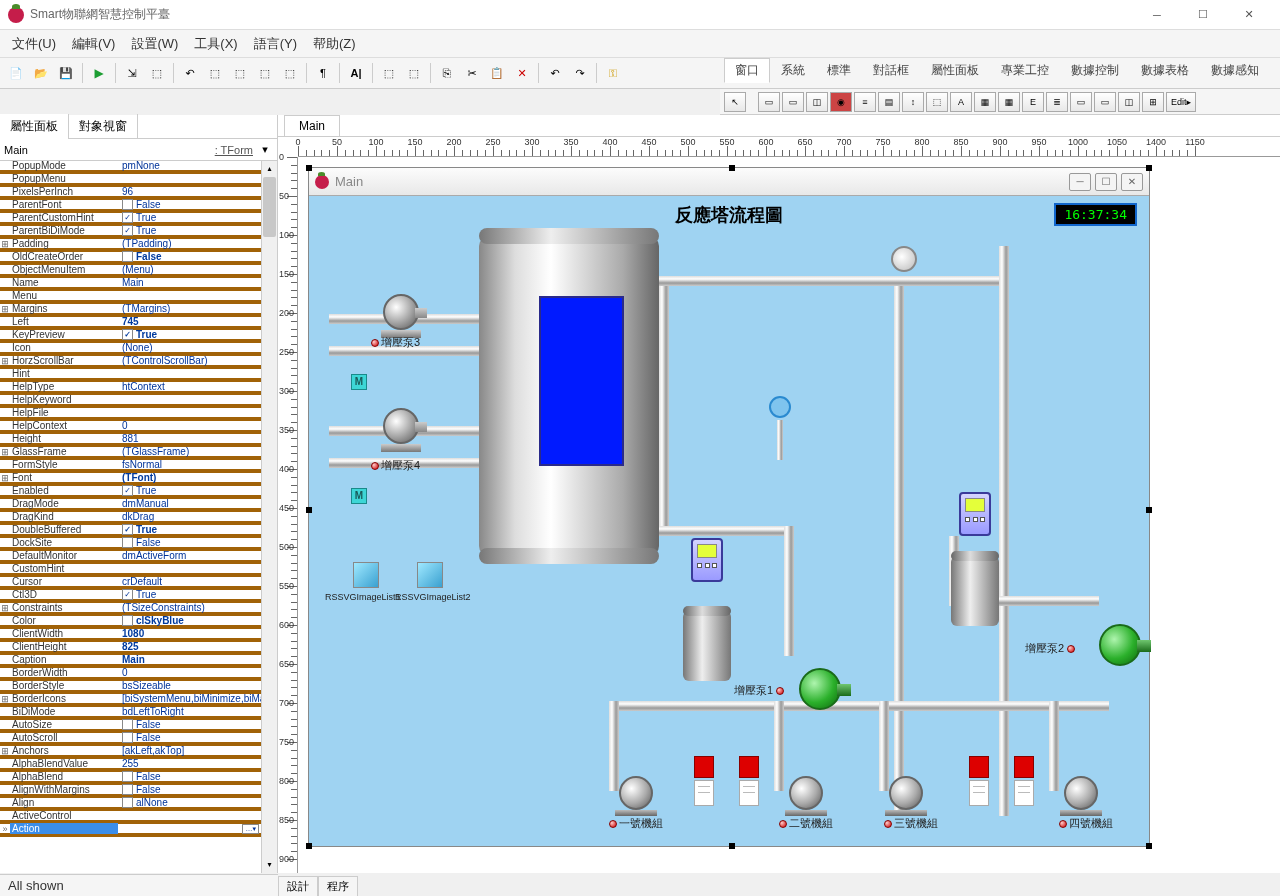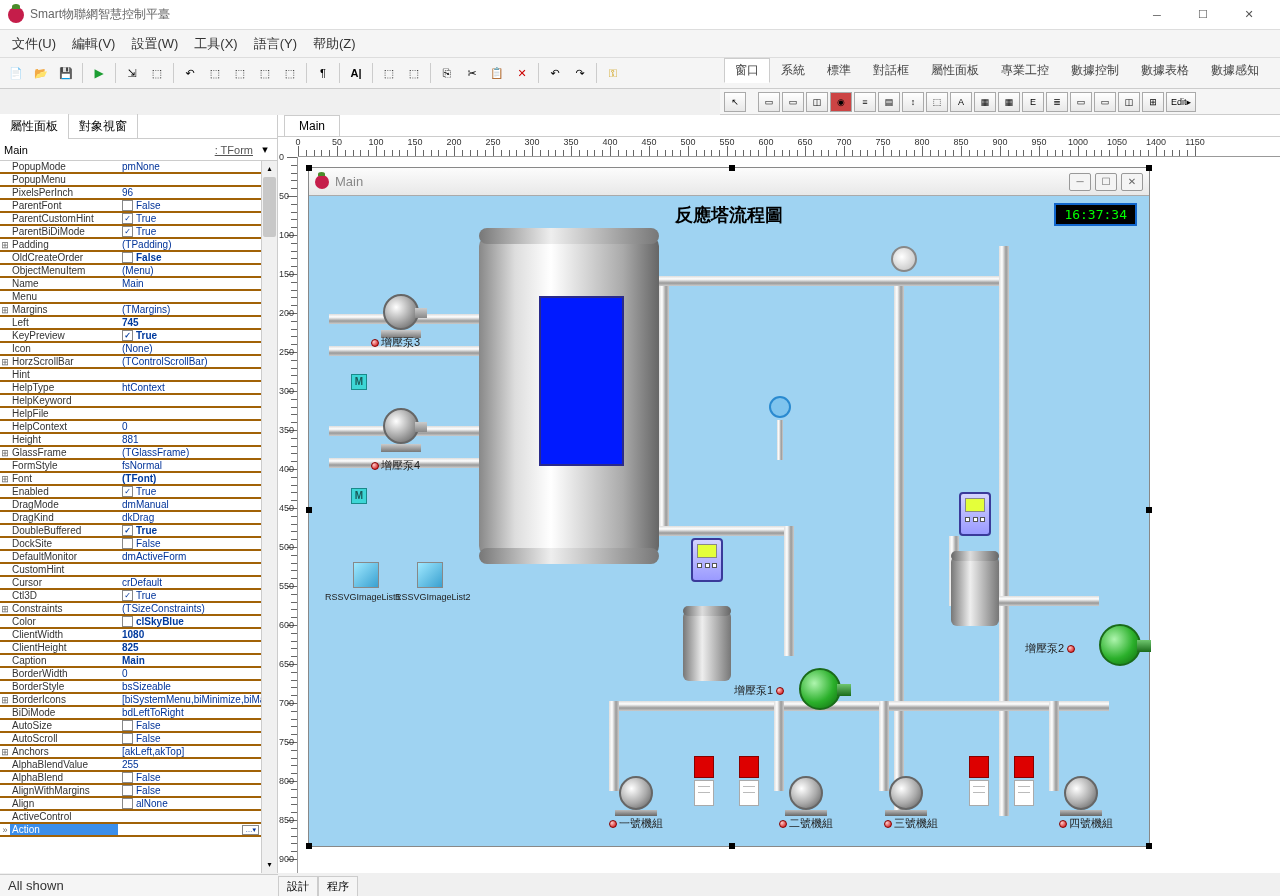--- a/index.html
+++ b/index.html
@@ -41,21 +41,21 @@
 .form-select { height: 22px; display: flex; align-items: center; border-bottom: 1px solid #ccc; padding: 0 4px; }
 .form-select input { flex: 1; border: none; font-size: 11px; outline: none; }
 .form-select .type { color: #555; font-size: 11px; margin-right: 4px; text-decoration: underline; }
 .form-select .dd { width: 16px; text-align: center; cursor: pointer; }
 .prop-tabs { height: 22px; display: flex; border-bottom: 1px solid #ccc; }
 .prop-tabs .tt { padding: 3px 12px; font-size: 12px; cursor: pointer; border-right: 1px solid #ccc; }
 .prop-tabs .tt.active { background: #fff; border-bottom: 1px solid #fff; margin-bottom: -1px; }
 
 
 .prop-grid { flex: 1; overflow-y: auto; overflow-x: hidden; font-size: 10px; position: relative; }
-.prop-row { display: flex; height: 13px; border-bottom: 2px solid #a16207; align-items: center; }
+.prop-row { display: flex; height: 13px; border-bottom: 4px solid #a16207; align-items: center; }
 .prop-row .exp { width: 10px; text-align: center; color: #666; cursor: pointer; font-size: 9px; }
 .prop-row .nm { width: 108px; padding-left: 2px; color: #333; overflow: hidden; white-space: nowrap; }
 .prop-row .nm.sel { background: #3b8eea; color: #fff; }
 .prop-row .vl { flex: 1; color: #003399; padding-left: 4px; overflow: hidden; white-space: nowrap; }
 .prop-row .vl.bold { font-weight: bold; color: #003a9e; }
 .prop-row .cb { width: 11px; height: 11px; border: 1px solid #888; margin-right: 3px; display: inline-block; vertical-align: middle; font-size: 8px; text-align: center; line-height: 9px; }
 .scrollbar-v { position: absolute; right: 0; top: 0; bottom: 0; width: 16px; background: #f0f0f0; border-left: 1px solid #ccc; }
 .scrollbar-v .thumb { position: absolute; left: 1px; right: 1px; top: 16px; height: 60px; background: #c8c8c8; border-radius: 2px; }
 .scrollbar-v .arr { position: absolute; left: 0; right: 0; height: 16px; text-align: center; font-size: 8px; line-height: 16px; cursor: pointer; }
 

